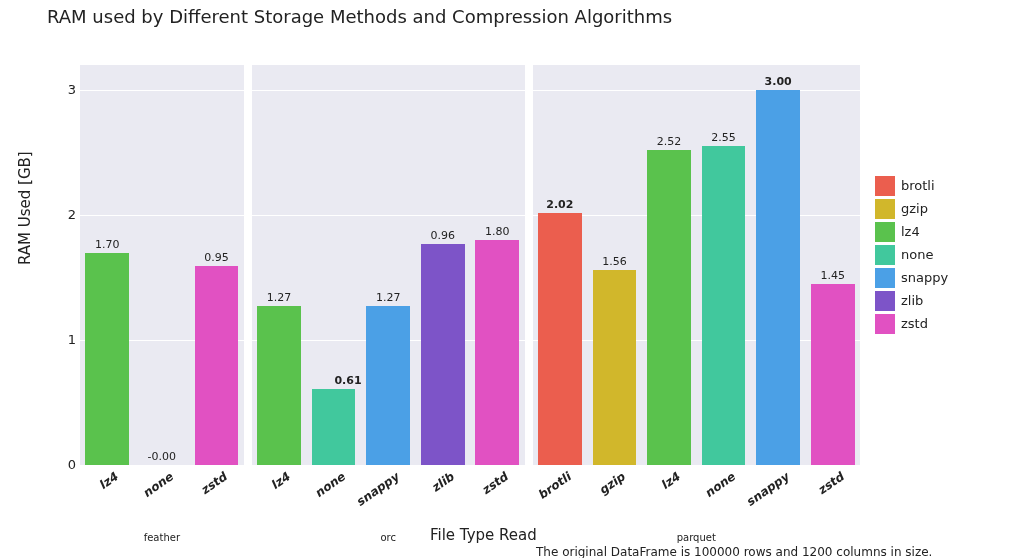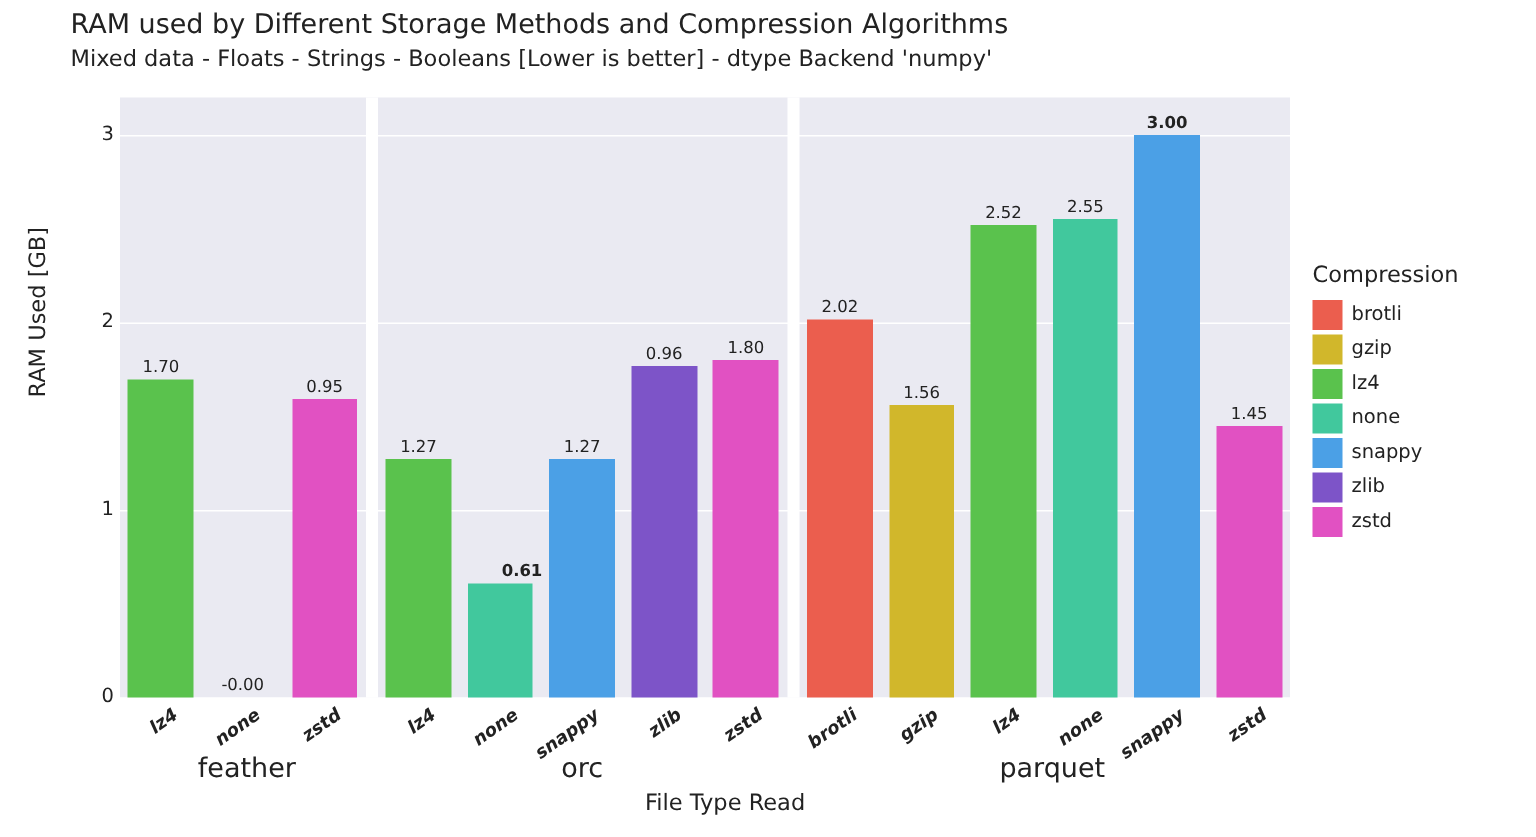--- a/index.html
+++ b/index.html
@@ -96,22 +96,22 @@
     font-size: 12px;
     font-weight: 700;
     font-style: italic;
     transform: rotate(-35deg);
     transform-origin: right center;
     text-align: right;
     white-space: nowrap;
   }
   .xtick-group {
     position: absolute;
-    top: 502px;
-    font-size: 18px;
+    top: 532px;
+    font-size: 10px;
     text-align: center;
   }
   
   .legend {
     position: absolute;
     left: 875px;
     top: 174px;
     width: 140px;
   }
   .legend-title {
@@ -131,21 +131,20 @@
   .legend-label {
     font-size: 13px;
   }
 </style>
 </head>
 <body>
 
 <div class="figure">
 
   <div class="title">RAM used by Different Storage Methods and Compression Algorithms</div>
-  <div class="subtitle">Mixed data - Floats - Strings - Booleans [Lower is better] - dtype Backend 'numpy'</div>
 
   <div class="ylabel">RAM Used [GB]</div>
 
   <div class="plot" id="plot">
       <div class="grid" style="top: 400px;"></div>
       <div class="grid" style="top: 275px;"></div>
       <div class="grid" style="top: 150px;"></div>
       <div class="grid" style="top: 25px;"></div>
       <div class="bar" style="left: 5.45714px; width: 43.6571px; height: 212.5px; background: rgb(90, 194, 77);"></div>
       <div class="barlabel" style="left: 27.2857px; bottom: 214.5px;">1.70</div>
@@ -159,21 +158,21 @@
       <div class="bar" style="left: 231.743px; width: 43.6571px; height: 76.25px; background: rgb(65, 200, 157);"></div>
       <div class="barlabel" style="left: 268px; bottom: 78.25px; font-weight: bold;">0.61</div>
       <div class="bar" style="left: 286.314px; width: 43.6571px; height: 158.75px; background: rgb(75, 160, 230);"></div>
       <div class="barlabel" style="left: 308.143px; bottom: 160.75px;">1.27</div>
       <div class="bar" style="left: 340.886px; width: 43.6571px; height: 221.25px; background: rgb(125, 84, 200);"></div>
       <div class="barlabel" style="left: 362.714px; bottom: 223.25px;">0.96</div>
       <div class="bar" style="left: 395.457px; width: 43.6571px; height: 225px; background: rgb(225, 81, 194);"></div>
       <div class="barlabel" style="left: 417.286px; bottom: 227px;">1.80</div>
       <div class="facet-sep" style="left: 444.571px;"></div>
       <div class="bar" style="left: 458.029px; width: 43.6571px; height: 252.5px; background: rgb(235, 94, 78);"></div>
-      <div class="barlabel" style="left: 479.857px; bottom: 254.5px;">2.02</div>
+      <div class="barlabel" style="left: 479.857px; bottom: 254.5px; font-weight: bold;">2.02</div>
       <div class="bar" style="left: 512.6px; width: 43.6571px; height: 195px; background: rgb(209, 183, 43);"></div>
       <div class="barlabel" style="left: 534.429px; bottom: 197px;">1.56</div>
       <div class="bar" style="left: 567.171px; width: 43.6571px; height: 315px; background: rgb(90, 194, 77);"></div>
       <div class="barlabel" style="left: 589px; bottom: 317px;">2.52</div>
       <div class="bar" style="left: 621.743px; width: 43.6571px; height: 318.75px; background: rgb(65, 200, 157);"></div>
       <div class="barlabel" style="left: 643.571px; bottom: 320.75px;">2.55</div>
       <div class="bar" style="left: 676.314px; width: 43.6571px; height: 375px; background: rgb(75, 160, 230);"></div>
       <div class="barlabel" style="left: 698.143px; bottom: 377px; font-weight: bold;">3.00</div>
       <div class="bar" style="left: 730.886px; width: 43.6571px; height: 181.25px; background: rgb(225, 81, 194);"></div>
       <div class="barlabel" style="left: 752.714px; bottom: 183.25px;">1.45</div>
@@ -201,23 +200,23 @@
       <div class="xtick-comp" style="left: 738.143px; width: 50px;">snappy</div>
       <div class="xtick-comp" style="left: 792.714px; width: 50px;">zstd</div>
     </div>
   <div id="xticks-group">
       <div class="xtick-group" style="left: 131.857px; width: 60px;">feather</div>
       <div class="xtick-group" style="left: 358.143px; width: 60px;">orc</div>
       <div class="xtick-group" style="left: 666.286px; width: 60px;">parquet</div>
     </div>
 
   <div class="xlabel">File Type Read</div>
+  <div class="caption">The original DataFrame is 100000 rows and 1200 columns in size.</div>
 
   <div class="legend">
-    <div class="legend-title">Compression</div>
     <div id="legend-items">
         <div class="legend-row">
           <div class="legend-swatch" style="background: rgb(235, 94, 78);"></div>
           <div class="legend-label">brotli</div>
         </div>
         <div class="legend-row">
           <div class="legend-swatch" style="background: rgb(209, 183, 43);"></div>
           <div class="legend-label">gzip</div>
         </div>
         <div class="legend-row">

